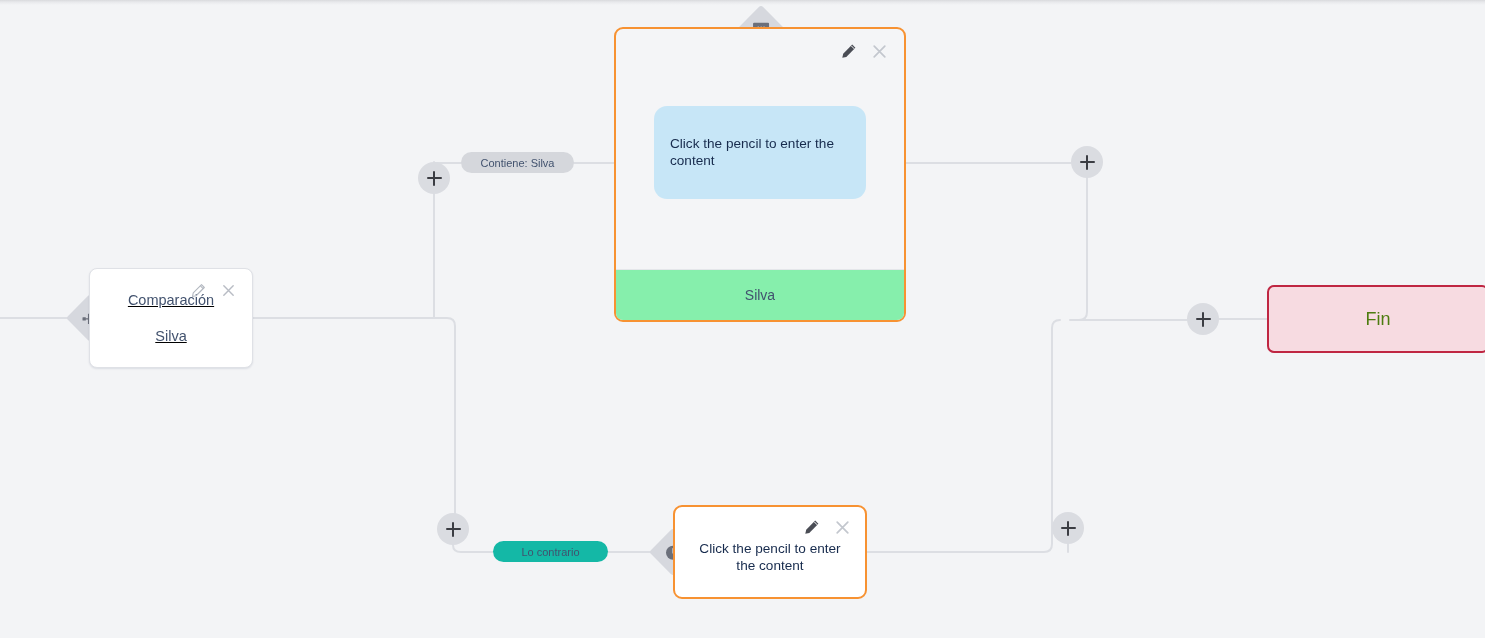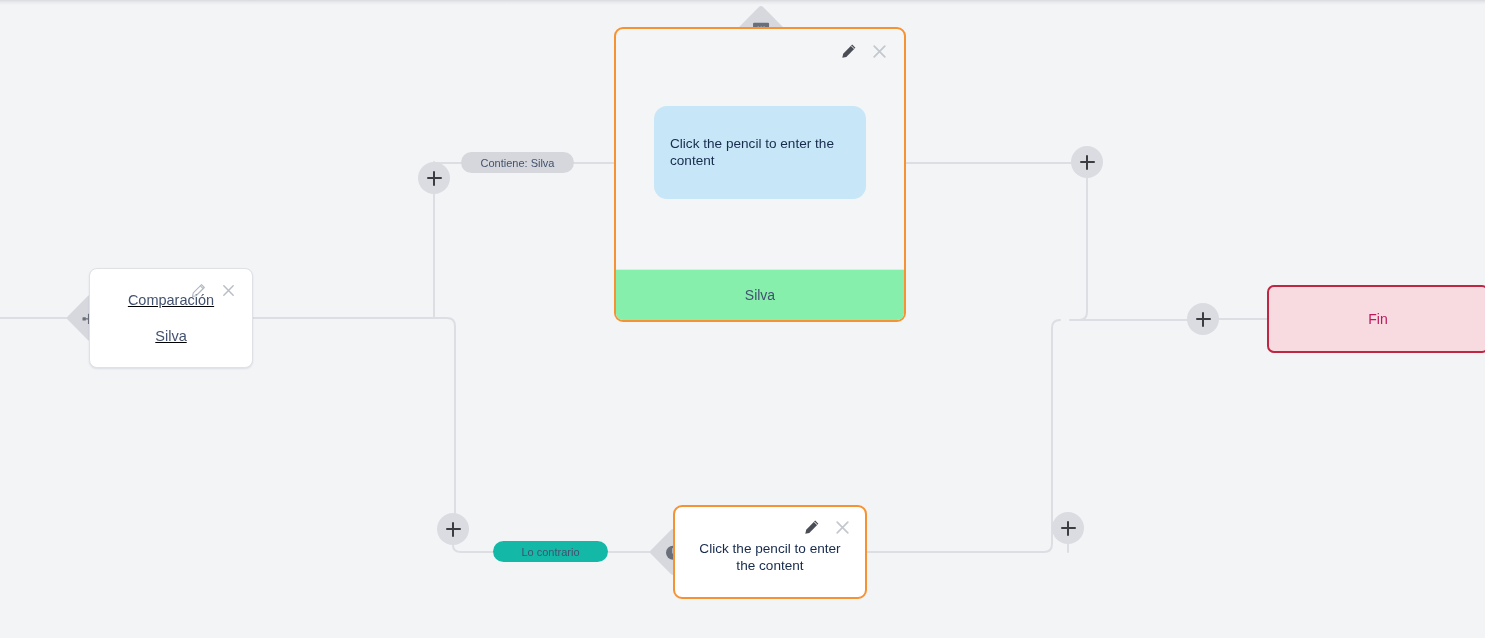--- a/index.html
+++ b/index.html
@@ -176,22 +176,22 @@
     width: 222px;
     height: 68px;
     border: 2px solid #bf2642;
     background: #f7dbe1;
     border-radius: 7px;
     display: flex;
     align-items: center;
     justify-content: center;
   }
   .end-label {
-    font-size: 14px;
-    color: #be185d;
+    font-size: 18px;
+    color: #4d7c0f;
   }
 
   
   .edge-label {
     position: absolute;
     box-sizing: border-box;
     display: flex;
     align-items: center;
     justify-content: center;
     border-radius: 12px;

